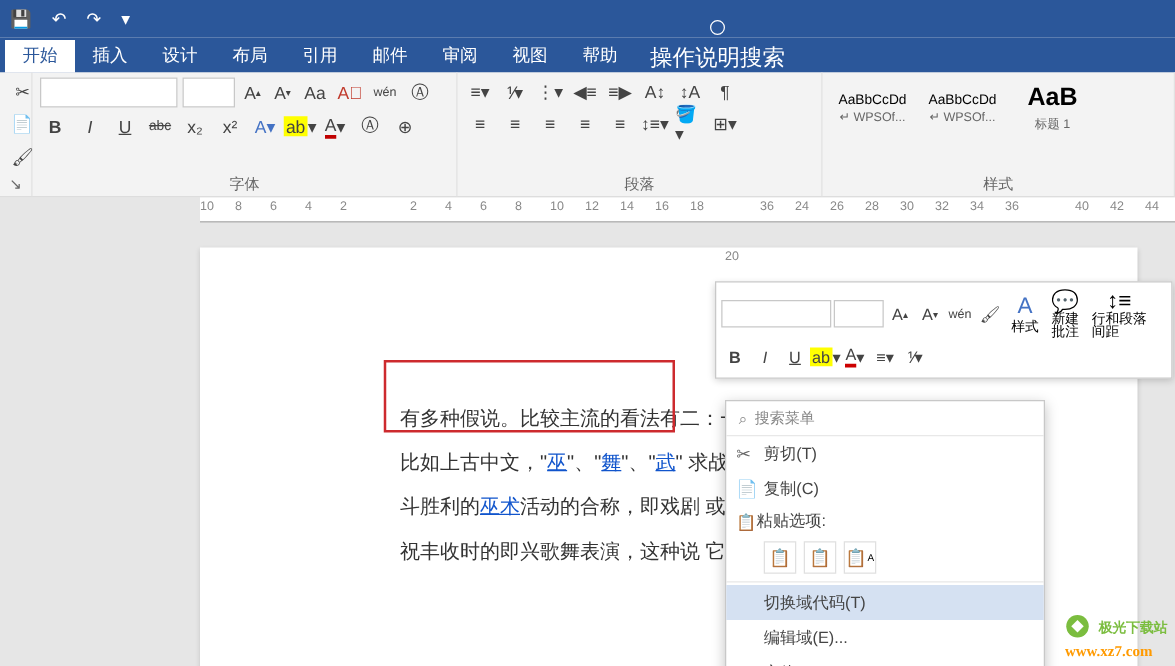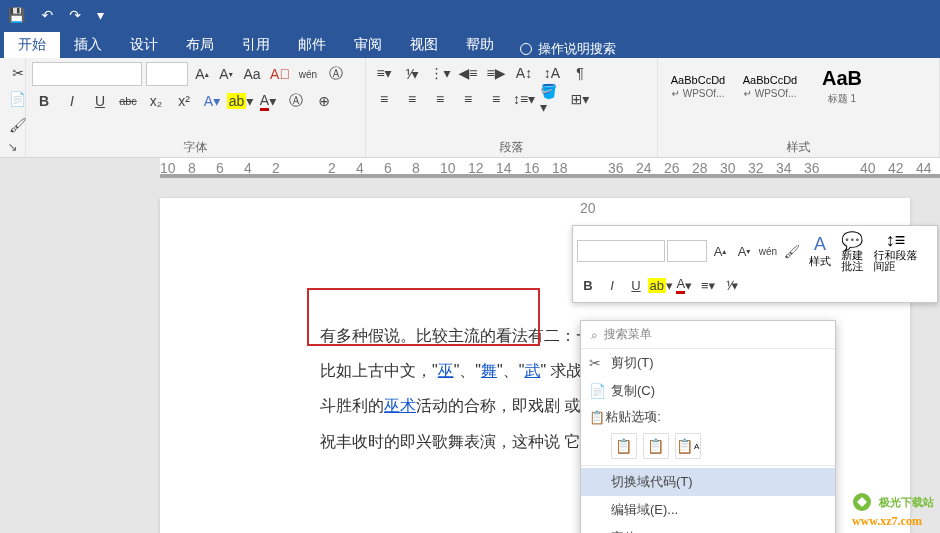--- a/index.html
+++ b/index.html
@@ -8,39 +8,39 @@
 
 .titlebar { height: 30px; background: #2b579a; display: flex; align-items: center; padding: 0 8px; }
 .titlebar-icons { display: flex; gap: 16px; }
 .titlebar-icons span { color: #fff; font-size: 14px; }
 .title-text { flex: 1; text-align: center; color: #fff; font-size: 12px; }
 
 
 .menubar { height: 28px; background: #2b579a; display: flex; align-items: flex-end; padding: 0 4px; }
 .menubar .tab { color: #fff; font-size: 14px; padding: 4px 14px; cursor: pointer; }
 .menubar .tab.active { background: #fff; color: #2b579a; }
-.menubar .tellme { color: #fff; font-size: 13px; display: flex; align-items: center; gap: 6px; margin-left: 12px; }
+.menubar .tellme { color: #fff; font-size: 18px; display: flex; align-items: center; gap: 6px; margin-left: 12px; flex-direction: column; }
 .bulb { width: 12px; height: 12px; border: 1px solid #fff; border-radius: 50%; position: relative; }
 
 
 .ribbon { height: 100px; background: #f3f3f3; border-bottom: 1px solid #d6d6d6; display: flex; }
 .group { border-right: 1px solid #e2e2e2; padding: 4px 6px 0 6px; display: flex; flex-direction: column; }
 .group-body { flex: 1; display: flex; flex-direction: column; gap: 4px; }
 .group-label { text-align: center; font-size: 12px; color: #666; height: 18px; line-height: 16px; }
 .row { display: flex; align-items: center; gap: 4px; }
 .fontbox { border: 1px solid #c8c8c8; background: #fff; height: 24px; font-size: 12px; padding: 0 4px; }
 .rb { width: 24px; height: 22px; display: flex; align-items: center; justify-content: center; font-size: 14px; color: #444; cursor: pointer; }
 .rb.small { width: 20px; }
 
 .style-item { width: 68px; text-align: center; font-size: 11px; padding: 4px 2px; border: 1px solid transparent; cursor: pointer; }
 .style-name { font-size: 10px; color: #666; margin-top: 2px; }
 
 
 .docarea { position: absolute; top: 158px; left: 0; right: 0; bottom: 0; background: #e6e6e6; }
-.ruler { height: 20px; background: #fff; border-bottom: 4px solid #a3a3a3; position: relative; margin-left: 160px; font-size: 14px; color: #888; }
+.ruler { height: 20px; background: #fff; border-bottom: 1px solid #a3a3a3; position: relative; margin-left: 160px; font-size: 10px; color: #888; }
 .ruler .tick { position: absolute; top: 2px; }
 .page { background: #fff; margin-left: 160px; margin-top: 20px; width: 750px; height: 400px; padding: 100px 0 0 160px; box-shadow: 0 1px 4px rgba(0,0,0,0.15); }
 .pinyin-box { position: relative; }
 .pinyin-sel { background: #a9a9a9; padding: 2px 4px; font-family: "Times New Roman", serif; font-size: 22px; letter-spacing: 1px; display: inline-block; }
 .red-box { position: absolute; border: 2px solid #cd2a2e; }
 .body-text { font-size: 16px; line-height: 2.2; color: #333; font-family: "SimSun", serif; margin-top: 20px; }
 .body-text .link { color: #1155cc; text-decoration: underline; }
 
 
 .mini-tb { position: absolute; top: 225px; left: 572px; background: #fff; border: 1px solid #c8c8c8; box-shadow: 0 2px 6px rgba(0,0,0,0.2); padding: 4px; width: 366px; }

